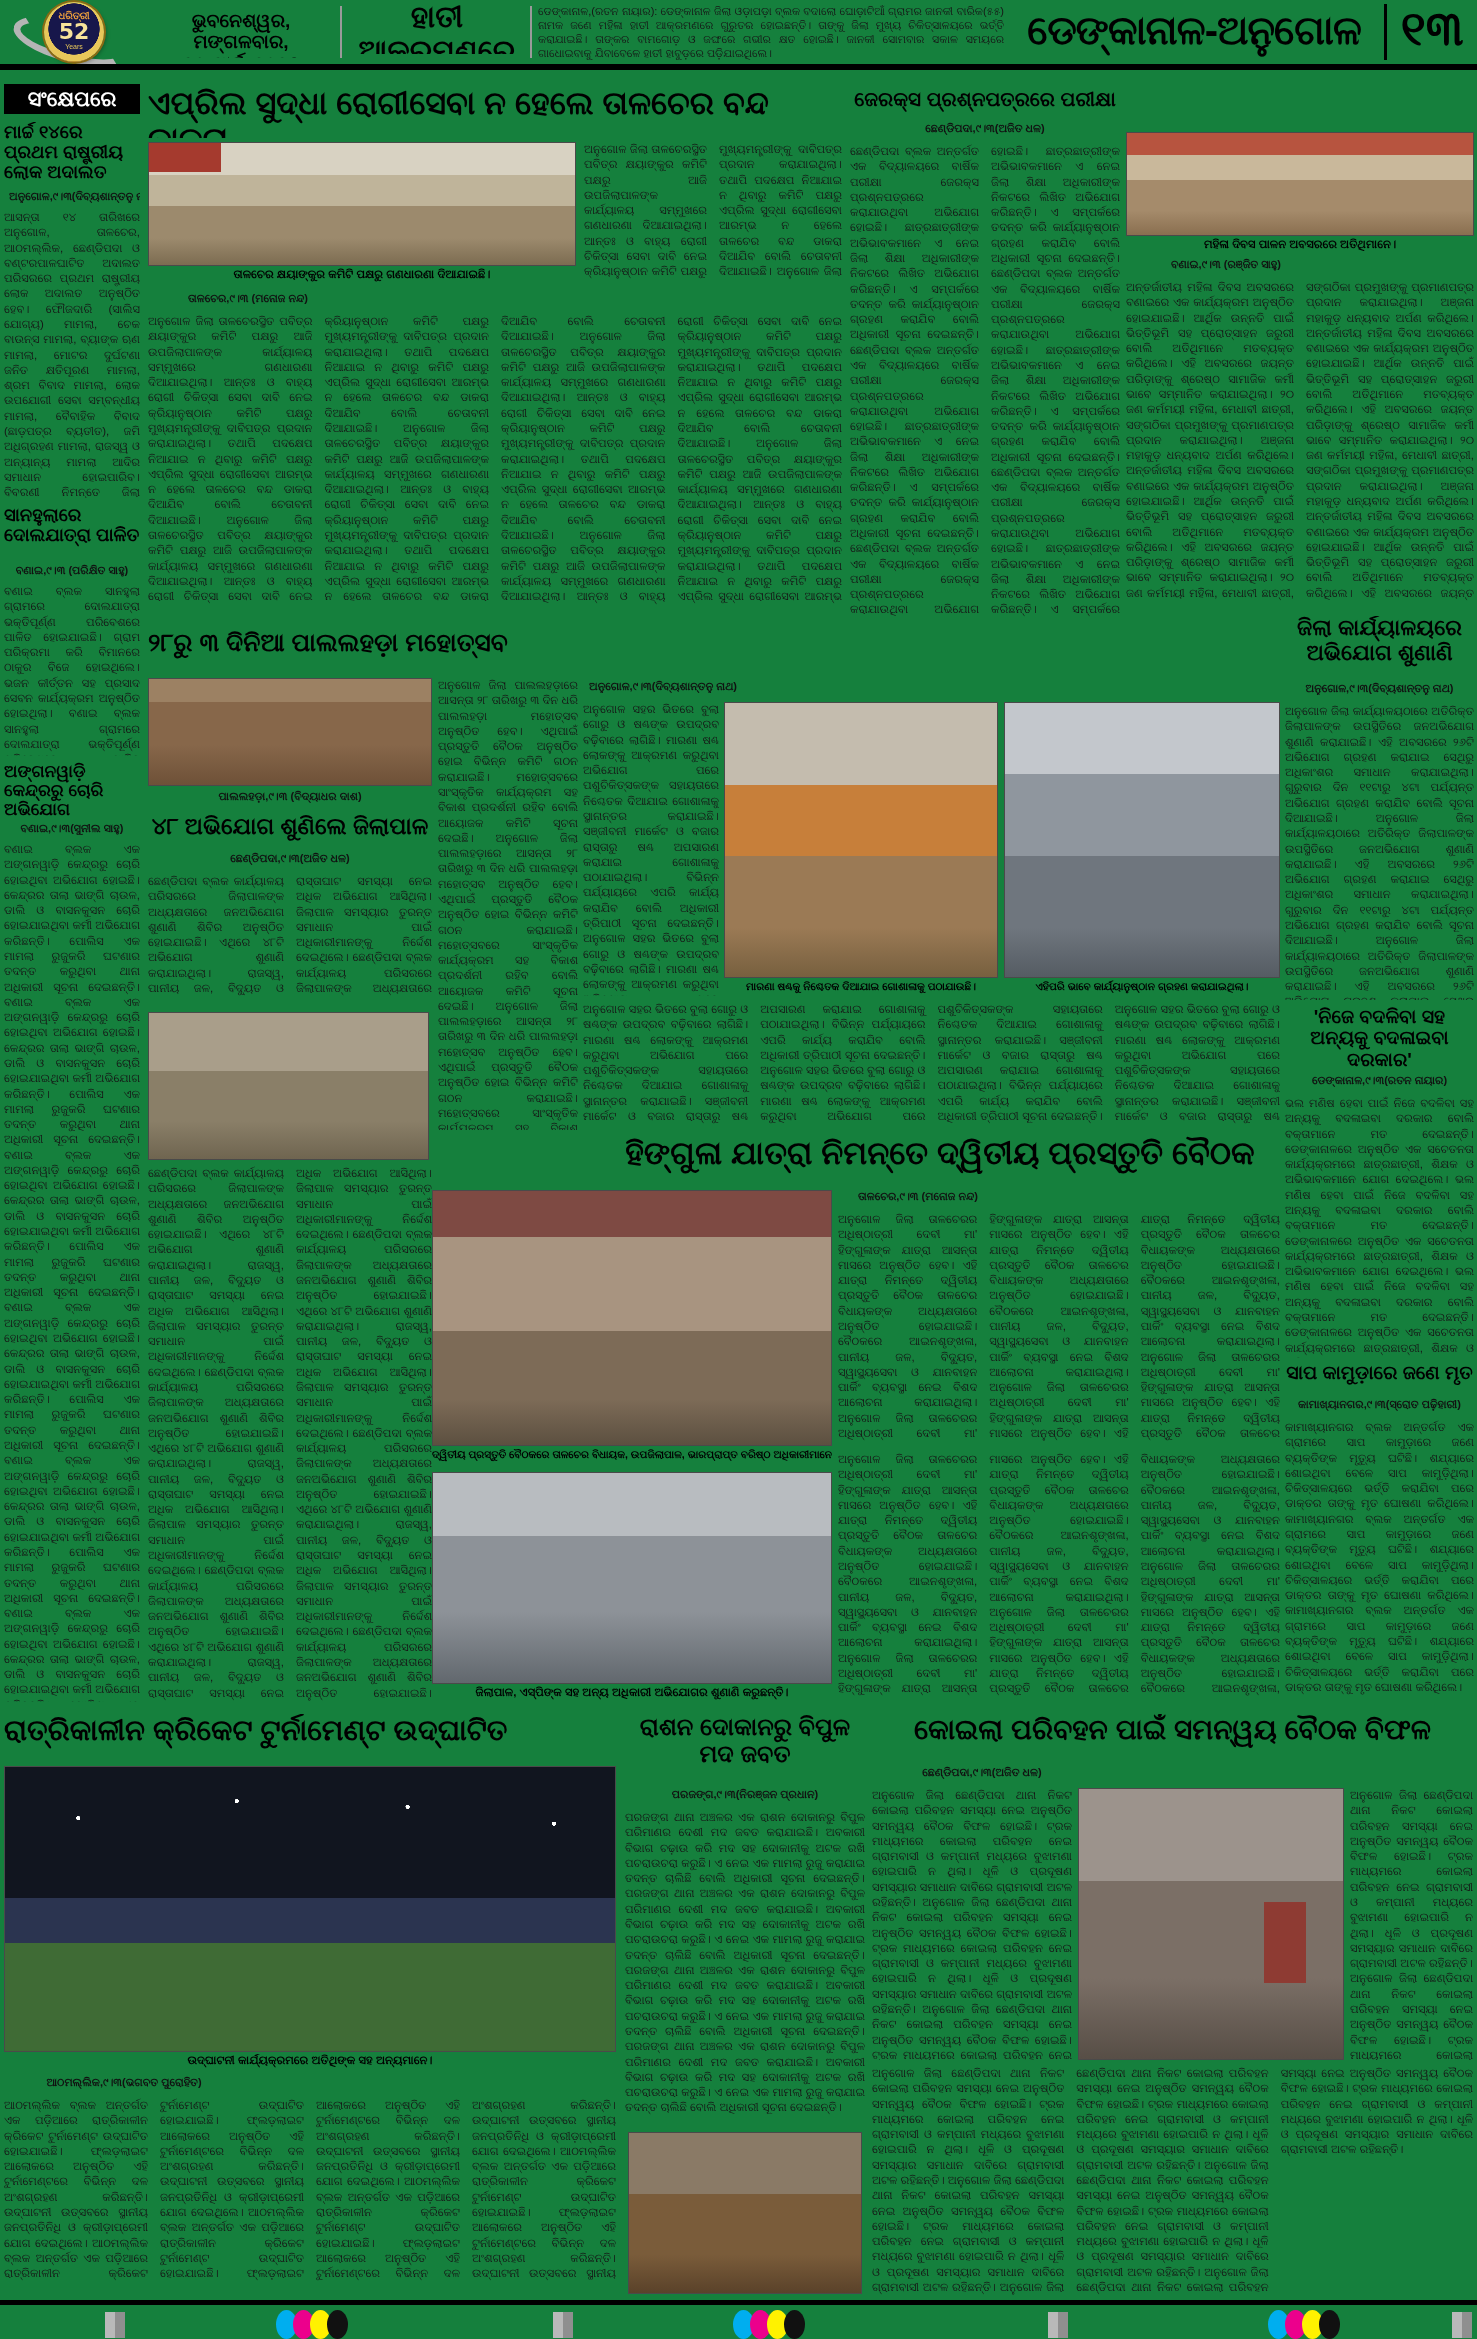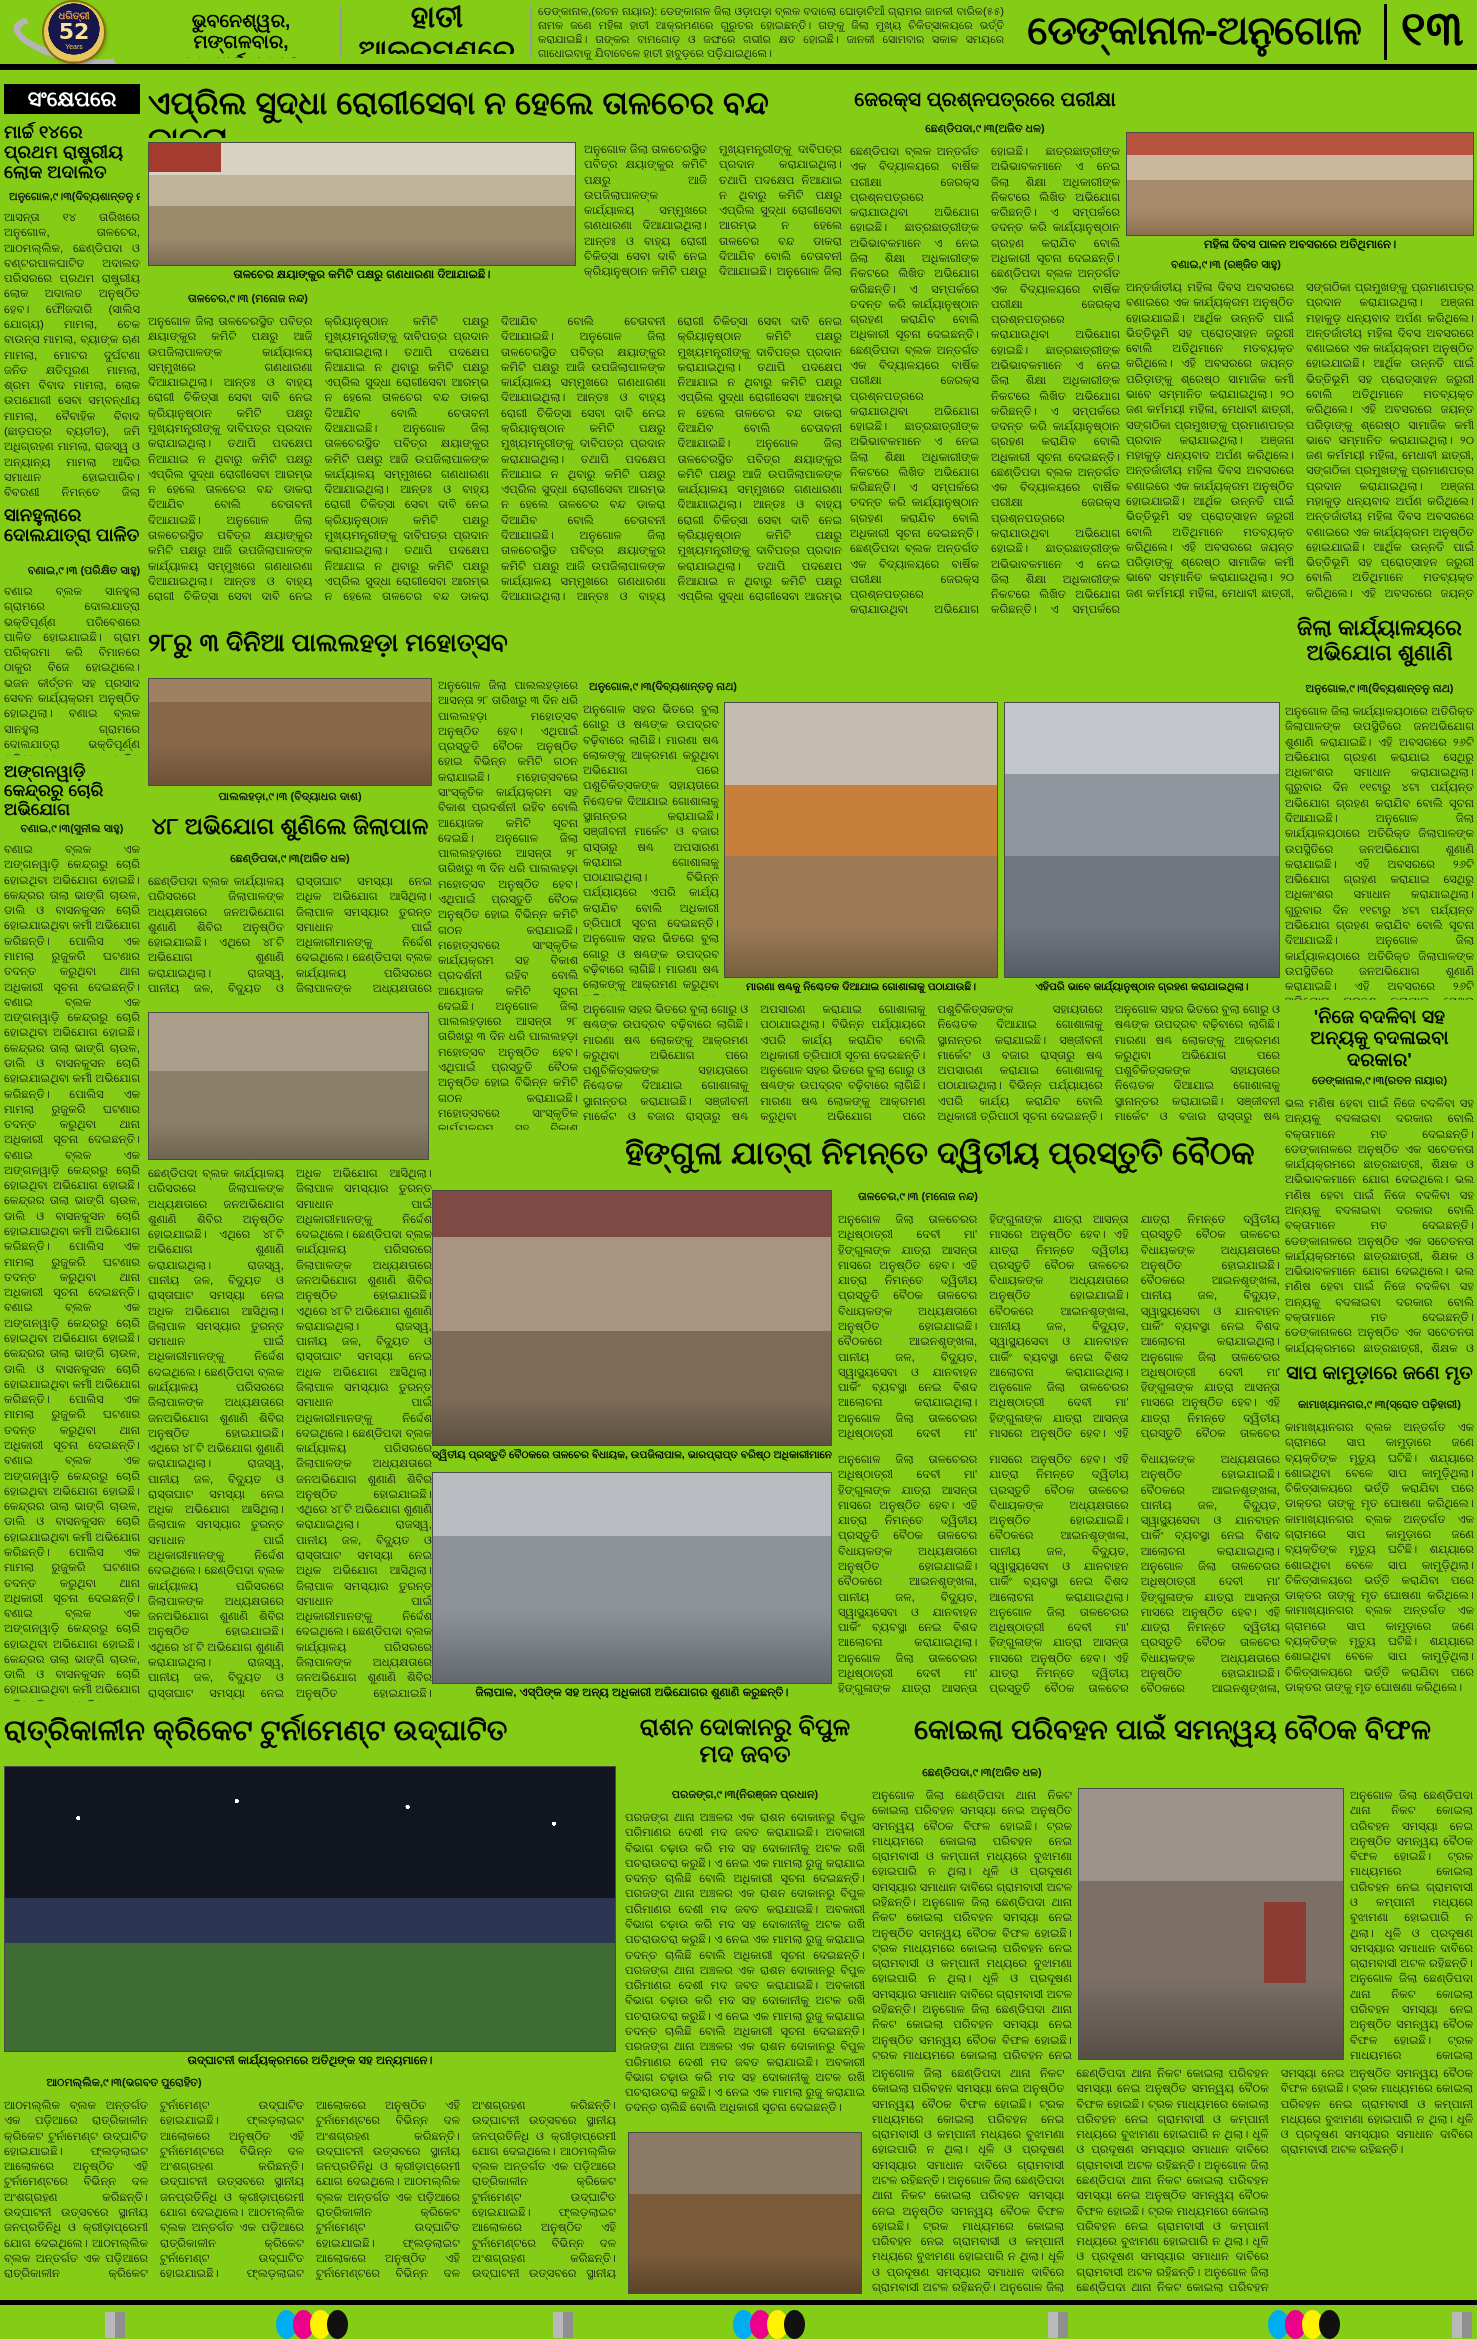--- a/index.html
+++ b/index.html
@@ -1,17 +1,17 @@
 <!DOCTYPE html>
 <html><head>
 <meta charset="utf-8">
 <style>
   *{margin:0;padding:0;box-sizing:border-box}
   html,body{background:#e9e9e6}
-  #page{position:relative;width:1477px;height:2339px;background:#84cc16;font-family:"Liberation Sans",sans-serif;color:#111;overflow:hidden}
+  #page{position:relative;width:1477px;height:2339px;background:#15803d;font-family:"Liberation Sans",sans-serif;color:#111;overflow:hidden}
   .abs{position:absolute}
   .h{font-family:Liberation Sans, sans-serif;font-weight:700;color:#000;line-height:1.12;overflow:hidden}
   .center{text-align:center}
   .dateline{font-size:11px;font-weight:700;text-align:center;overflow:hidden;white-space:nowrap}
   .dateline span{border-bottom:1px solid #222;padding:0 5px 2px}
   .body-text{font-size:11.5px;line-height:1.33;text-align:justify;overflow:hidden;color:#161616;column-fill:auto}
   .cols2{column-count:2;column-gap:12px}
   .cols3{column-count:3;column-gap:12px}
   .cols4{column-count:4;column-gap:12px}
   .photo{border:1px solid #4a4a4a;overflow:hidden}
@@ -81,21 +81,21 @@
   <div class="abs rule" style="left:0;top:64px;width:1477px;height:6px"></div>
 
   <div class="abs" style="left:4px;top:84px;width:136px;height:1618px">
     <div class="abs h center" style="left:0;top:0;width:136px;height:30px;background:#000;color:#fff;font-size:21px;line-height:30px">ସଂକ୍ଷେପରେ</div>
 
     <div class="abs h" style="left:0;top:38px;width:136px;height:64px;font-size:18px">ମାର୍ଚ୍ଚ ୧୪ରେ ପ୍ରଥମ ରାଷ୍ଟ୍ରୀୟ ଲୋକ ଅଦାଲତ</div>
     <div class="abs dateline" style="left:0;top:106px;width:136px"><span>ଅନୁଗୋଳ,୯।୩(ଦିବ୍ୟଶାନ୍ତନୁ ନାଥ)</span></div>
     <div class="abs body-text" style="left:0;top:126px;width:136px;height:288px">ଆସନ୍ତା ୧୪ ତାରିଖରେ ଅନୁଗୋଳ, ତାଳଚେର, ଆଠମଲ୍ଲିକ, ଛେଣ୍ଡିପଦା ଓ ବଣ୍ଟରପାଳଘାଟିତ ଅଦାଲତ ପରିସରରେ ପ୍ରଥମ ରାଷ୍ଟ୍ରୀୟ ଲୋକ ଅଦାଲତ ଅନୁଷ୍ଠିତ ହେବ। ଫୌଜଦାରି (ସାଲିସ ଯୋଗ୍ୟ) ମାମଲା, ଚେକ ବାଉନ୍ସ ମାମଲା, ବ୍ୟାଙ୍କ ଋଣ ମାମଲା, ମୋଟର ଦୁର୍ଘଟଣା ଜନିତ କ୍ଷତିପୂରଣ ମାମଲା, ଶ୍ରମ ବିବାଦ ମାମଲା, ଲୋକ ଉପଯୋଗୀ ସେବା ସମ୍ବନ୍ଧୀୟ ମାମଲା, ବୈବାହିକ ବିବାଦ (ଛାଡ଼ପତ୍ର ବ୍ୟତୀତ), ଜମି ଅଧିଗ୍ରହଣ ମାମଲା, ରାଜସ୍ୱ ଓ ଅନ୍ୟାନ୍ୟ ମାମଲା ଆଦିର ସମାଧାନ ହୋଇପାରିବ। ବିବରଣୀ ନିମନ୍ତେ ଜିଲା ଆଇନସେବା ପ୍ରାଧୀକରଣ ଅନୁଗୋଳ ବା ଆଇନସେବା କାର୍ଯ୍ୟାଳୟ ତାଳଚେର, ଆଠମଲ୍ଲିକ, ପାଲଲହଡ଼ା ଓ ବଣ୍ଟରପାଳ ସହିତ ଯୋଗାଯୋଗ କରିବାକୁ ସୂଚନା ଦିଆଯାଇଛି। ଆସନ୍ତା ୧୪ ତାରିଖରେ ଅନୁଗୋଳ, ତାଳଚେର, ଆଠମଲ୍ଲିକ, ଛେଣ୍ଡିପଦା ଓ ବଣ୍ଟରପାଳଘାଟିତ ଅଦାଲତ ପରିସରରେ ପ୍ରଥମ ରାଷ୍ଟ୍ରୀୟ ଲୋକ ଅଦାଲତ ଅନୁଷ୍ଠିତ ହେବ। ଫୌଜଦାରି (ସାଲିସ ଯୋଗ୍ୟ) ମାମଲା, ଚେକ ବାଉନ୍ସ ମାମଲା, ବ୍ୟାଙ୍କ ଋଣ ମାମଲା, ମୋଟର ଦୁର୍ଘଟଣା ଜନିତ କ୍ଷତିପୂରଣ ମାମଲା, ଶ୍ରମ ବିବାଦ ମାମଲା, ଲୋକ ଉପଯୋଗୀ ସେବା ସମ୍ବନ୍ଧୀୟ ମାମଲା, ବୈବାହିକ ବିବାଦ (ଛାଡ଼ପତ୍ର ବ୍ୟତୀତ), ଜମି ଅଧିଗ୍ରହଣ ମାମଲା, ରାଜସ୍ୱ ଓ ଅନ୍ୟାନ୍ୟ ମାମଲା ଆଦିର ସମାଧାନ ହୋଇପାରିବ। ବିବରଣୀ ନିମନ୍ତେ ଜିଲା ଆଇନସେବା ପ୍ରାଧୀକରଣ ଅନୁଗୋଳ ବା ଆଇନସେବା କାର୍ଯ୍ୟାଳୟ ତାଳଚେର, ଆଠମଲ୍ଲିକ, ପାଲଲହଡ଼ା ଓ ବଣ୍ଟରପାଳ ସହିତ ଯୋଗାଯୋଗ କରିବାକୁ ସୂଚନା ଦିଆଯାଇଛି।</div>
 
     <div class="abs h" style="left:0;top:421px;width:136px;height:58px;font-size:18px">ସାନହୁଲାରେ ଦୋଲଯାତ୍ରା ପାଳିତ</div>
-    <div class="abs dateline" style="left:12px;top:480px;width:136px"><span>ବଣାଇ,୯।୩ (ପରିକ୍ଷିତ ସାହୁ)</span></div>
+    <div class="abs dateline" style="left:0;top:480px;width:136px"><span>ବଣାଇ,୯।୩ (ପରିକ୍ଷିତ ସାହୁ)</span></div>
     <div class="abs body-text" style="left:0;top:500px;width:136px;height:172px">ବଣାଇ ବ୍ଲକ ସାନହୁଲା ଗ୍ରାମରେ ଦୋଲଯାତ୍ରା ଭକ୍ତିପୂର୍ଣ୍ଣ ପରିବେଶରେ ପାଳିତ ହୋଇଯାଇଛି। ଗ୍ରାମ ପରିକ୍ରମା କରି ବିମାନରେ ଠାକୁର ବିଜେ ହୋଇଥିଲେ। ଭଜନ କୀର୍ତ୍ତନ ସହ ପ୍ରସାଦ ସେବନ କାର୍ଯ୍ୟକ୍ରମ ଅନୁଷ୍ଠିତ ହୋଇଥିଲା। ବଣାଇ ବ୍ଲକ ସାନହୁଲା ଗ୍ରାମରେ ଦୋଲଯାତ୍ରା ଭକ୍ତିପୂର୍ଣ୍ଣ ପରିବେଶରେ ପାଳିତ ହୋଇଯାଇଛି। ଗ୍ରାମ ପରିକ୍ରମା କରି ବିମାନରେ ଠାକୁର ବିଜେ ହୋଇଥିଲେ। ଭଜନ କୀର୍ତ୍ତନ ସହ ପ୍ରସାଦ ସେବନ କାର୍ଯ୍ୟକ୍ରମ ଅନୁଷ୍ଠିତ ହୋଇଥିଲା।</div>
 
     <div class="abs h" style="left:0;top:678px;width:136px;height:58px;font-size:17px">ଅଙ୍ଗନୱାଡ଼ି କେନ୍ଦ୍ରରୁ ଚୋରି ଅଭିଯୋଗ</div>
     <div class="abs dateline" style="left:0;top:738px;width:136px"><span>ବଣାଇ,୯।୩(ସୁନୀଲ ସାହୁ)</span></div>
     <div class="abs body-text" style="left:0;top:758px;width:136px;height:860px">ବଣାଇ ବ୍ଲକ ଏକ ଅଙ୍ଗନୱାଡ଼ି କେନ୍ଦ୍ରରୁ ଚୋରି ହୋଇଥିବା ଅଭିଯୋଗ ହୋଇଛି। କେନ୍ଦ୍ରର ତାଲା ଭାଙ୍ଗି ଚାଉଳ, ଡାଲି ଓ ବାସନକୁସନ ଚୋରି ହୋଇଯାଇଥିବା କର୍ମୀ ଅଭିଯୋଗ କରିଛନ୍ତି। ପୋଲିସ ଏକ ମାମଲା ରୁଜୁକରି ଘଟଣାର ତଦନ୍ତ କରୁଥିବା ଥାନା ଅଧିକାରୀ ସୂଚନା ଦେଇଛନ୍ତି। ବଣାଇ ବ୍ଲକ ଏକ ଅଙ୍ଗନୱାଡ଼ି କେନ୍ଦ୍ରରୁ ଚୋରି ହୋଇଥିବା ଅଭିଯୋଗ ହୋଇଛି। କେନ୍ଦ୍ରର ତାଲା ଭାଙ୍ଗି ଚାଉଳ, ଡାଲି ଓ ବାସନକୁସନ ଚୋରି ହୋଇଯାଇଥିବା କର୍ମୀ ଅଭିଯୋଗ କରିଛନ୍ତି। ପୋଲିସ ଏକ ମାମଲା ରୁଜୁକରି ଘଟଣାର ତଦନ୍ତ କରୁଥିବା ଥାନା ଅଧିକାରୀ ସୂଚନା ଦେଇଛନ୍ତି। ବଣାଇ ବ୍ଲକ ଏକ ଅଙ୍ଗନୱାଡ଼ି କେନ୍ଦ୍ରରୁ ଚୋରି ହୋଇଥିବା ଅଭିଯୋଗ ହୋଇଛି। କେନ୍ଦ୍ରର ତାଲା ଭାଙ୍ଗି ଚାଉଳ, ଡାଲି ଓ ବାସନକୁସନ ଚୋରି ହୋଇଯାଇଥିବା କର୍ମୀ ଅଭିଯୋଗ କରିଛନ୍ତି। ପୋଲିସ ଏକ ମାମଲା ରୁଜୁକରି ଘଟଣାର ତଦନ୍ତ କରୁଥିବା ଥାନା ଅଧିକାରୀ ସୂଚନା ଦେଇଛନ୍ତି। ବଣାଇ ବ୍ଲକ ଏକ ଅଙ୍ଗନୱାଡ଼ି କେନ୍ଦ୍ରରୁ ଚୋରି ହୋଇଥିବା ଅଭିଯୋଗ ହୋଇଛି। କେନ୍ଦ୍ରର ତାଲା ଭାଙ୍ଗି ଚାଉଳ, ଡାଲି ଓ ବାସନକୁସନ ଚୋରି ହୋଇଯାଇଥିବା କର୍ମୀ ଅଭିଯୋଗ କରିଛନ୍ତି। ପୋଲିସ ଏକ ମାମଲା ରୁଜୁକରି ଘଟଣାର ତଦନ୍ତ କରୁଥିବା ଥାନା ଅଧିକାରୀ ସୂଚନା ଦେଇଛନ୍ତି। ବଣାଇ ବ୍ଲକ ଏକ ଅଙ୍ଗନୱାଡ଼ି କେନ୍ଦ୍ରରୁ ଚୋରି ହୋଇଥିବା ଅଭିଯୋଗ ହୋଇଛି। କେନ୍ଦ୍ରର ତାଲା ଭାଙ୍ଗି ଚାଉଳ, ଡାଲି ଓ ବାସନକୁସନ ଚୋରି ହୋଇଯାଇଥିବା କର୍ମୀ ଅଭିଯୋଗ କରିଛନ୍ତି। ପୋଲିସ ଏକ ମାମଲା ରୁଜୁକରି ଘଟଣାର ତଦନ୍ତ କରୁଥିବା ଥାନା ଅଧିକାରୀ ସୂଚନା ଦେଇଛନ୍ତି। ବଣାଇ ବ୍ଲକ ଏକ ଅଙ୍ଗନୱାଡ଼ି କେନ୍ଦ୍ରରୁ ଚୋରି ହୋଇଥିବା ଅଭିଯୋଗ ହୋଇଛି। କେନ୍ଦ୍ରର ତାଲା ଭାଙ୍ଗି ଚାଉଳ, ଡାଲି ଓ ବାସନକୁସନ ଚୋରି ହୋଇଯାଇଥିବା କର୍ମୀ ଅଭିଯୋଗ କରିଛନ୍ତି। ପୋଲିସ ଏକ ମାମଲା ରୁଜୁକରି ଘଟଣାର ତଦନ୍ତ କରୁଥିବା ଥାନା ଅଧିକାରୀ ସୂଚନା ଦେଇଛନ୍ତି। ବଣାଇ ବ୍ଲକ ଏକ ଅଙ୍ଗନୱାଡ଼ି କେନ୍ଦ୍ରରୁ ଚୋରି ହୋଇଥିବା ଅଭିଯୋଗ ହୋଇଛି। କେନ୍ଦ୍ରର ତାଲା ଭାଙ୍ଗି ଚାଉଳ, ଡାଲି ଓ ବାସନକୁସନ ଚୋରି ହୋଇଯାଇଥିବା କର୍ମୀ ଅଭିଯୋଗ କରିଛନ୍ତି। ପୋଲିସ ଏକ ମାମଲା ରୁଜୁକରି ଘଟଣାର ତଦନ୍ତ କରୁଥିବା ଥାନା ଅଧିକାରୀ ସୂଚନା ଦେଇଛନ୍ତି।</div>
   </div>
 
   <div class="abs h" style="left:148px;top:86px;width:696px;height:52px;font-size:32px">ଏପ୍ରିଲ ସୁଦ୍ଧା ରୋଗୀସେବା ନ ହେଲେ ତାଳଚେର ବନ୍ଦ ଡାକରା</div>
   <div class="abs photo ph-protest" style="left:148px;top:142px;width:428px;height:124px"></div>
   <div class="abs caption" style="left:148px;top:268px;width:428px;height:18px">ତାଳଚେର କ୍ଷୟାଙ୍କୁର କମିଟି ପକ୍ଷରୁ ଗଣଧାରଣା ଦିଆଯାଇଛି।</div>

